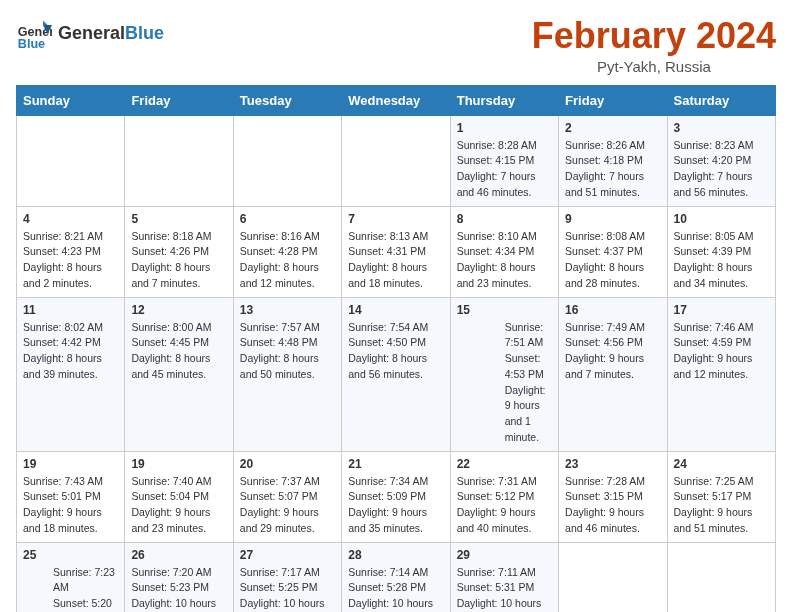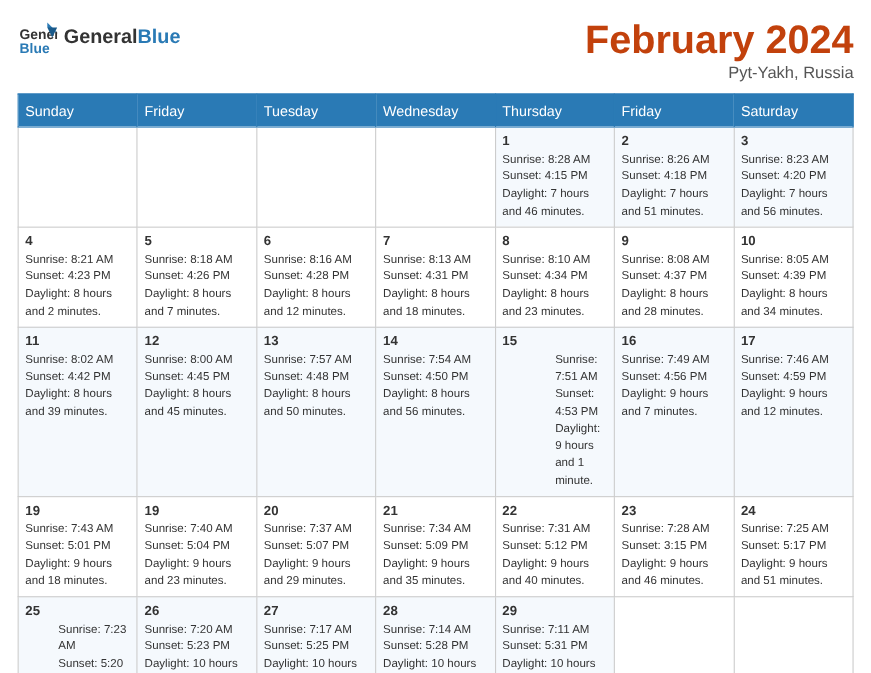--- a/index.html
+++ b/index.html
@@ -31,31 +31,32 @@
     .month-year {
       font-size: 36px;
       font-weight: bold;
       color: #c2410c;
       line-height: 1.1;
     }
     .location {
       font-size: 15px;
       color: #555;
       margin-top: 2px;
+      text-align: center;
     }
     table {
       width: 100%;
       border-collapse: collapse;
       table-layout: fixed;
     }
     thead tr th {
       background-color: #2a7ab5;
       color: #fff;
       font-size: 13px;
-      font-weight: normal;
+      font-weight: bold;
       padding: 7px 6px;
       text-align: left;
       border: 1px solid #2a7ab5;
     }
     tbody tr td {
       border: 1px solid #ccc;
       vertical-align: top;
       padding: 5px 6px;
       font-size: 10.5px;
       color: #333;

